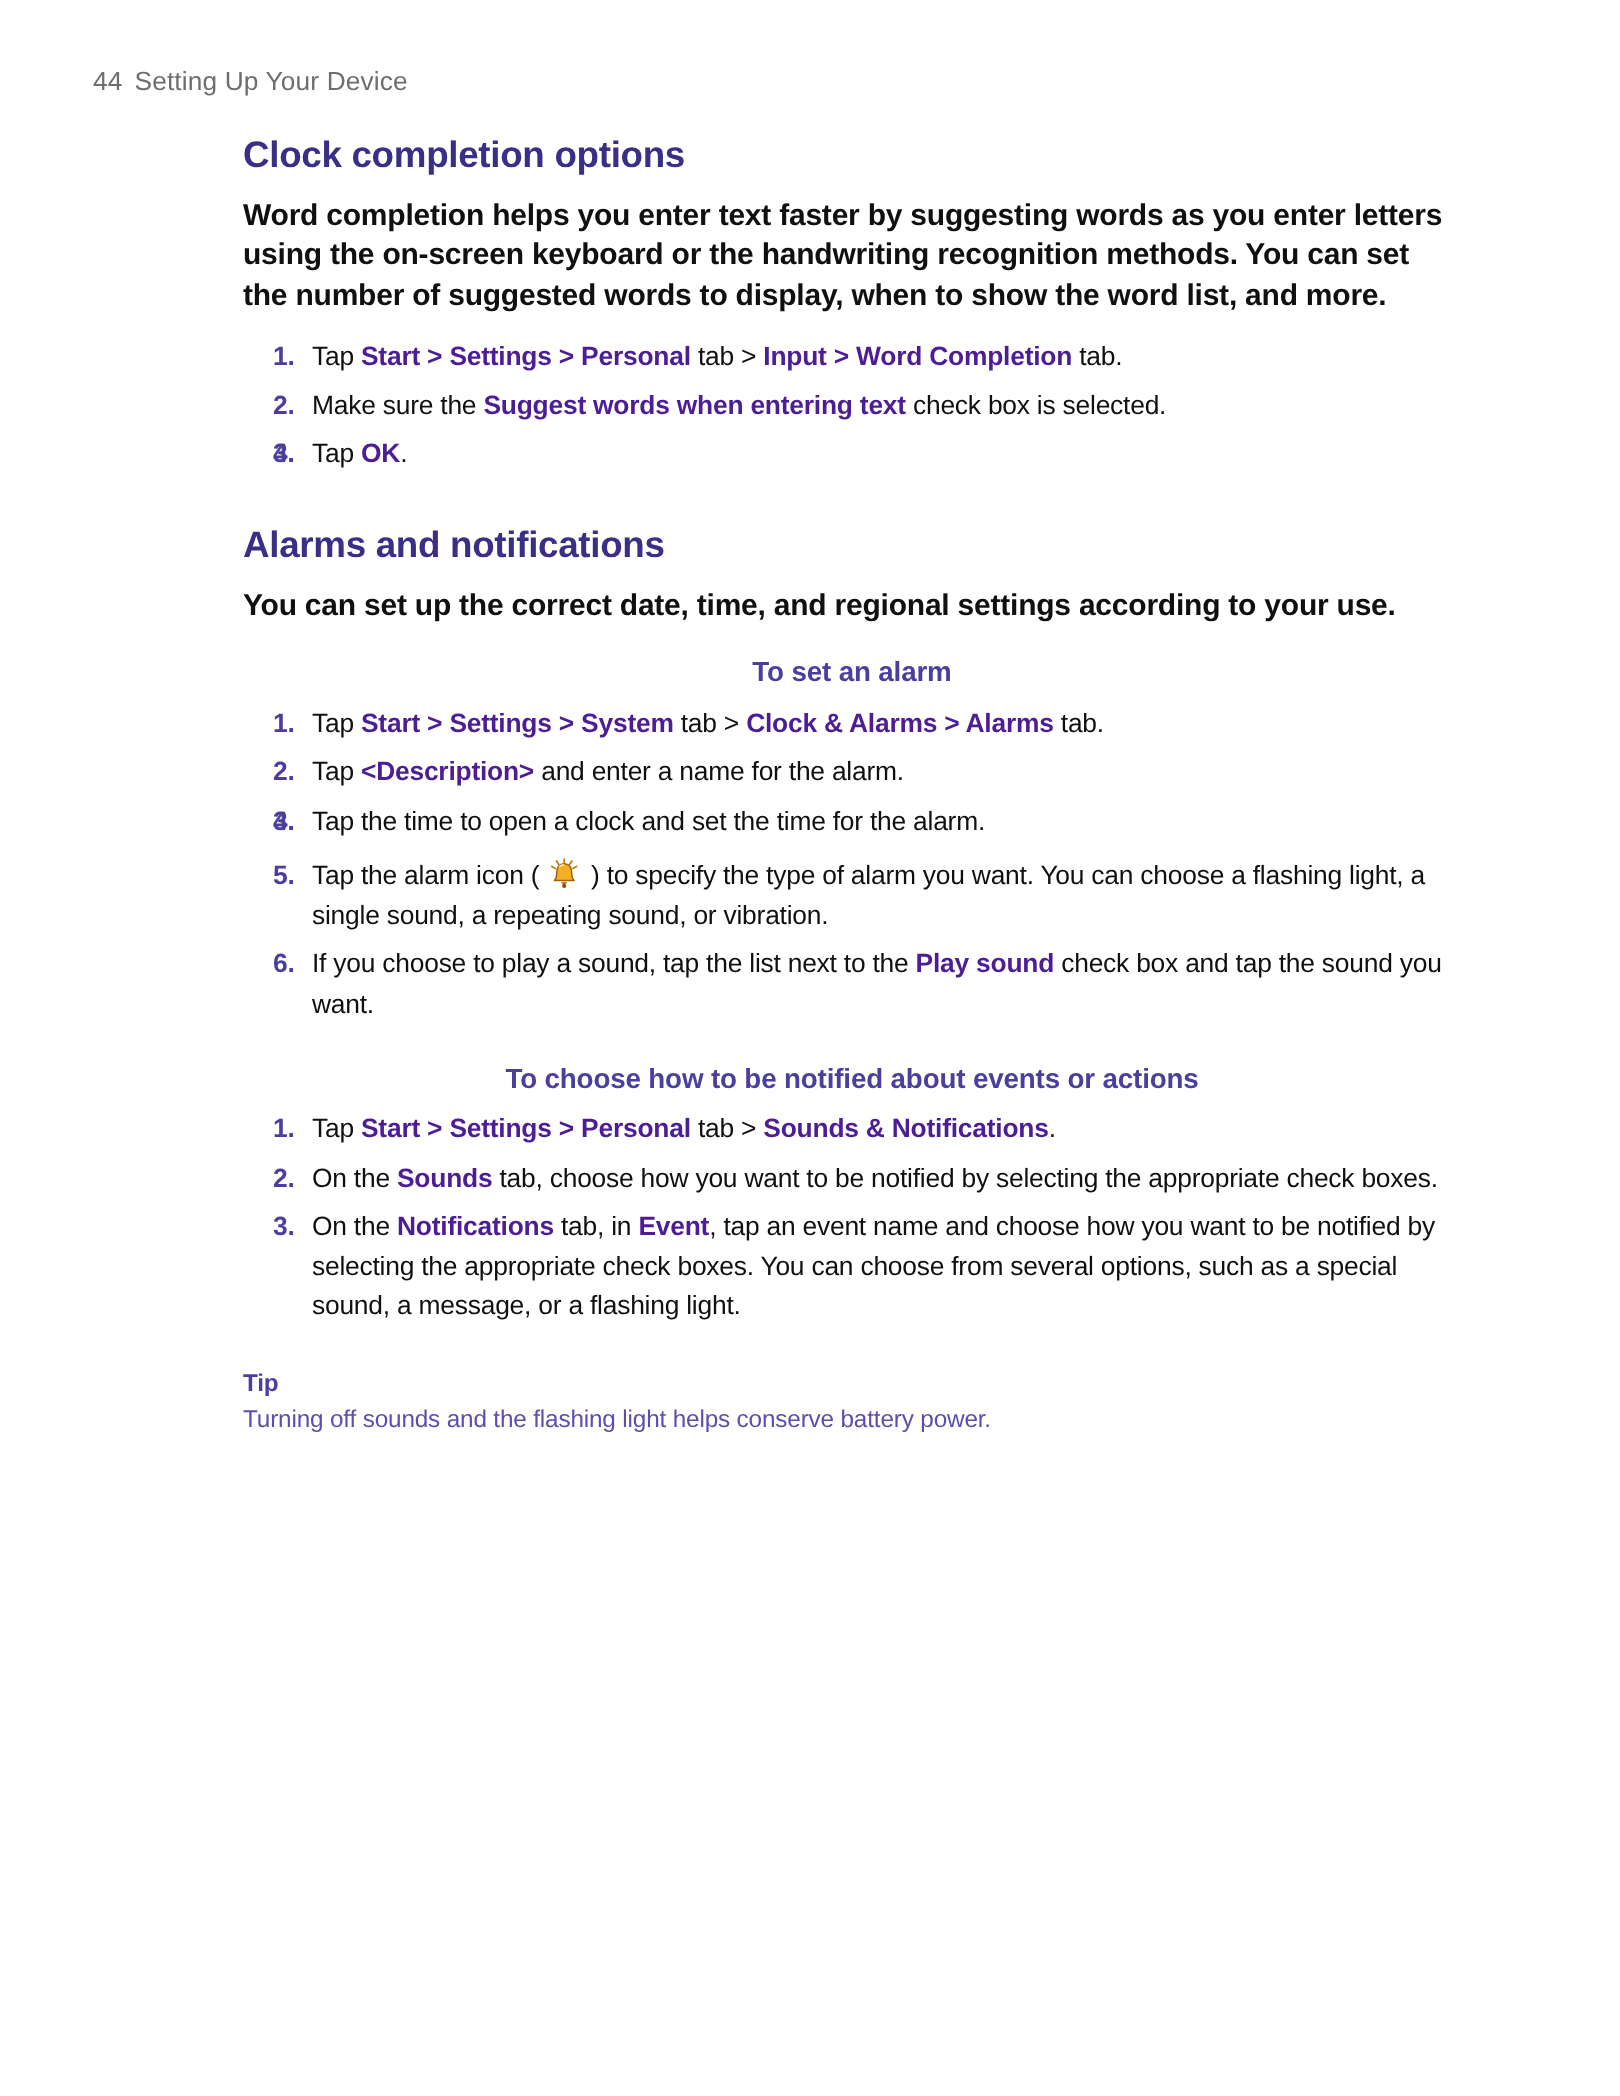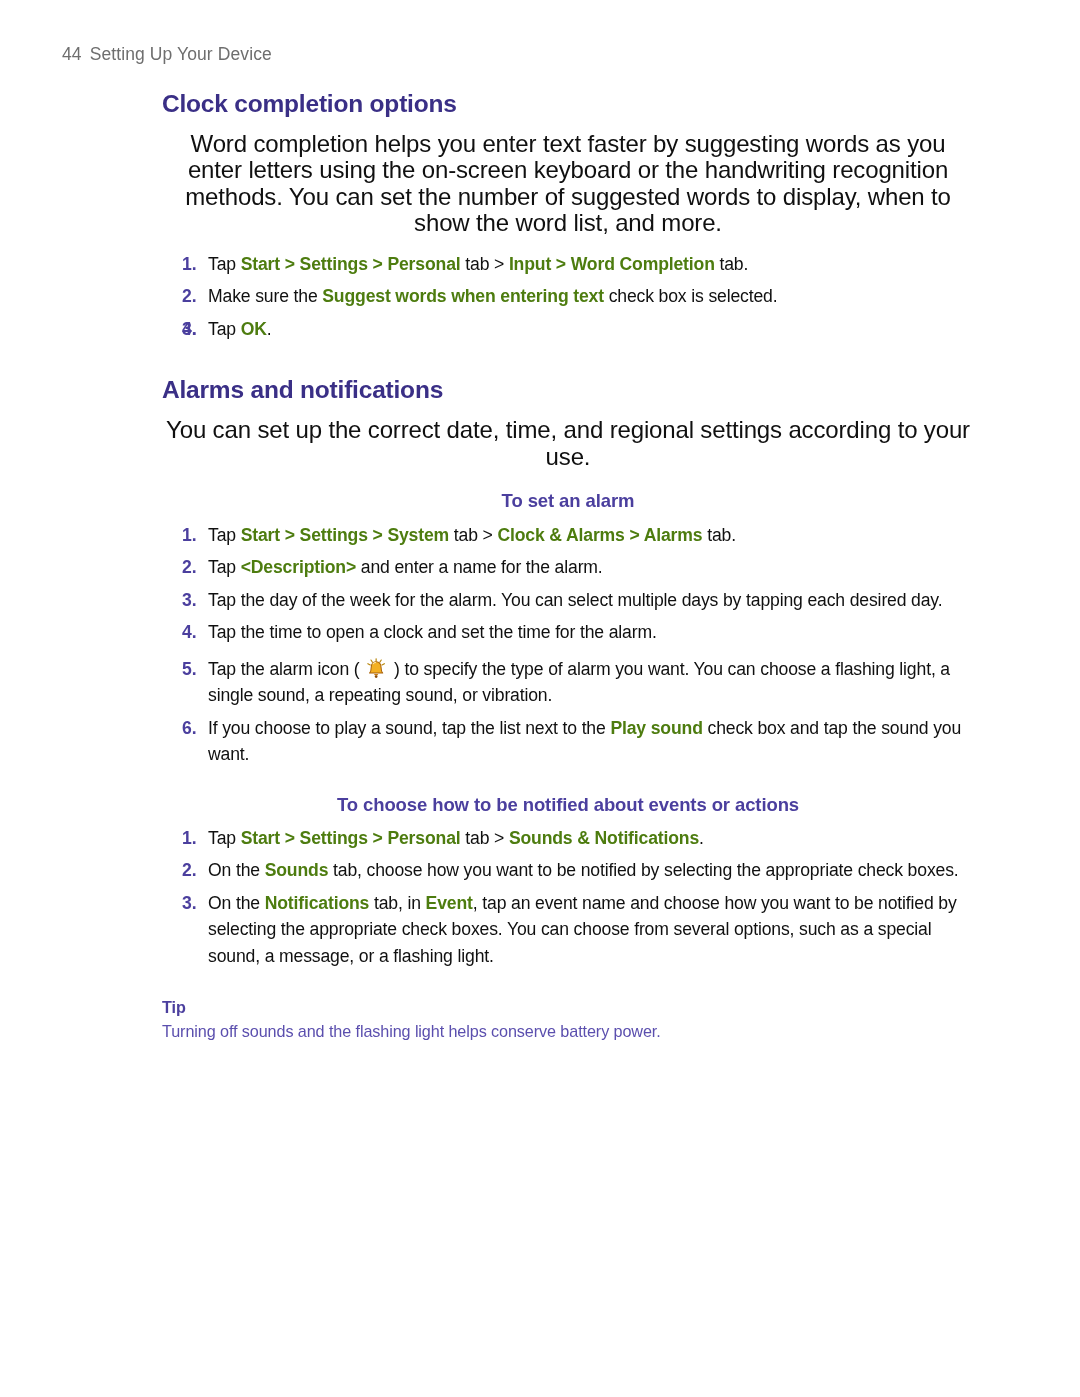--- a/index.html
+++ b/index.html
@@ -60,25 +60,26 @@
     font-weight: bold;
     color: #4b3f9e;
     letter-spacing: -0.1px;
     line-height: 1.2;
     text-align: center;
   }
 
   
   p.body {
     margin: 0;
-    font-size: 24px;
+    font-size: 20px;
     line-height: 26.5px;
     color: #101010;
     letter-spacing: -0.15px;
-    text-align: center;
+    text-align: left;
+    font-weight: bold;
   }
 
   
   ol.steps {
     margin: 0;
     padding: 0;
     list-style: none;
   }
   ol.steps > li {
     position: relative;
@@ -93,21 +94,21 @@
   }
   ol.steps > li .num {
     position: absolute;
     left: 20px;
     top: 0;
     width: 22px;
     text-align: left;
     font-weight: bold;
     color: #4b3f9e;
   }
-  b, strong { font-weight: bold; color: #4d7c0f; }
+  b, strong { font-weight: bold; color: #4c1d95; }
 
   
   .gap-title-body { height: 12px; }
   .gap-body-list  { height: 14px; }
   .gap-sec        { height: 30px; }
   .gap-h2-list    { height: 9px; }
   .gap-list-h2    { height: 26px; }
 
   
   .alarm-icon {
@@ -189,21 +190,20 @@
       <li>
         <span class="num">1.</span>
         <span class="txt">Tap <b>Start &gt; Settings &gt; System</b> tab &gt; <b>Clock &amp; Alarms &gt; Alarms</b> tab.</span>
       </li>
       <li>
         <span class="num">2.</span>
         <span class="txt">Tap <b>&lt;Description&gt;</b> and enter a name for the alarm.</span>
       </li>
       <li>
         <span class="num">3.</span>
-        <span class="txt">Tap the day of the week for the alarm. You can select multiple days by tapping each desired day.</span>
       </li>
       <li>
         <span class="num">4.</span>
         <span class="txt">Tap the time to open a clock and set the time for the alarm.</span>
       </li>
       <li style="margin-top:10px">
         <span class="num">5.</span>
         <span class="txt">Tap the alarm icon ( <span class="alarm-icon"><svg viewBox="0 0 24 24" width="23" height="22" xmlns="http://www.w3.org/2000/svg">
                 <g stroke="#b8860b" stroke-width="1.3" stroke-linecap="round">
                   <line x1="11.6" y1="0.8" x2="11.6" y2="3.4"></line>

